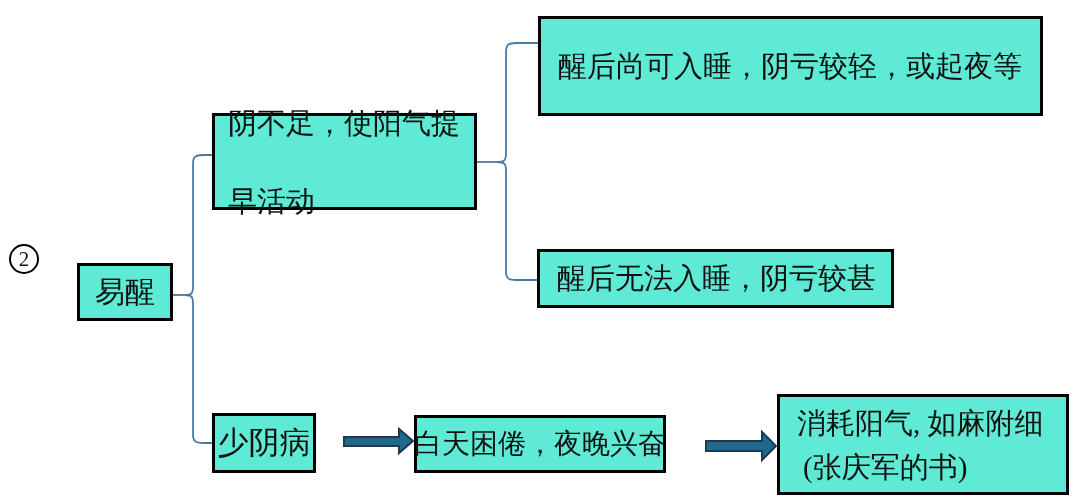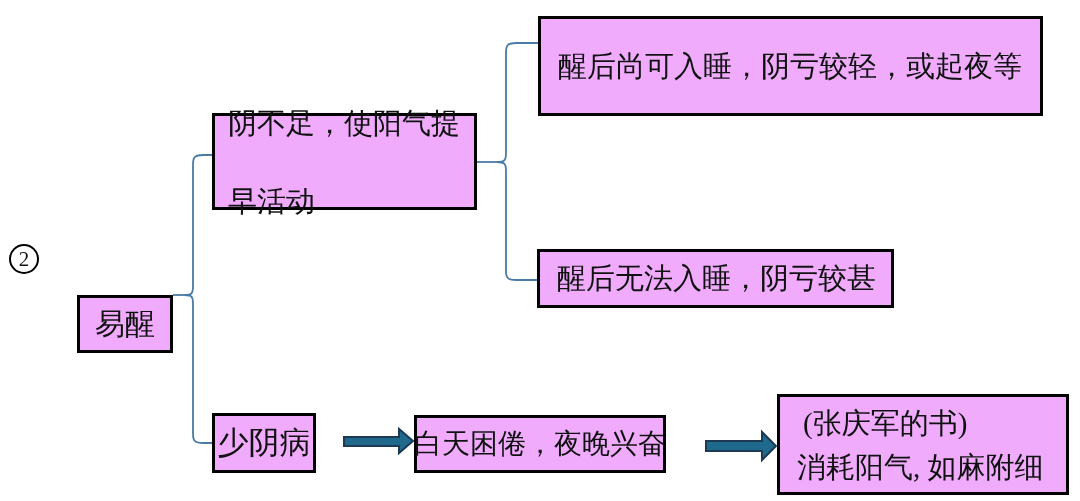--- a/index.html
+++ b/index.html
@@ -15,29 +15,29 @@
   .layer {
     position: absolute;
     inset: 0;
     width: 1080px;
     height: 501px;
   }
   .node {
     position: absolute;
     box-sizing: border-box;
     border: 3px solid #000000;
-    background: #f0abfc;
+    background: #5eead4;
     display: flex;
     flex-direction: column;
     justify-content: center;
   }
   .node .line { display: block; white-space: nowrap; }
   .center { align-items: center; text-align: center; }
 
-  .node-root      { left: 77px;  top: 263px; width: 96px;  height: 58px;  font-size: 30px; margin-top: 32px; }
+  .node-root      { left: 77px;  top: 263px; width: 96px;  height: 58px;  font-size: 30px; }
   .node-yin       { left: 212px; top: 113px; width: 265px; height: 97px;  font-size: 29px; line-height: 46px; padding-left: 13px; gap: 32px; }
   .node-mild      { left: 538px; top: 16px;  width: 505px; height: 100px; font-size: 29px; line-height: 45px; padding-left: 17px; }
   .node-severe    { left: 537px; top: 249px; width: 357px; height: 59px;  font-size: 29px; padding-left: 17px; }
   .node-shaoyin   { left: 212px; top: 413px; width: 104px; height: 60px;  font-size: 31px; }
   .node-daytime   { left: 414px; top: 415px; width: 252px; height: 58px;  font-size: 28px; }
   .node-consume   { left: 777px; top: 394px; width: 292px; height: 101px; font-size: 29px; line-height: 44px; padding-left: 17px; }
   .node-consume .line2 { text-indent: 6px; }
 
   .index-badge {
     position: absolute;
@@ -96,17 +96,17 @@
 
   <div class="node node-shaoyin center">
     <span class="line">少阴病</span>
   </div>
 
   <div class="node node-daytime center">
     <span class="line">白天困倦，夜晚兴奋</span>
   </div>
 
   <div class="node node-consume">
+    <span class="line">消耗阳气, 如麻附细</span>
     <span class="line line2">(张庆军的书)</span>
-    <span class="line">消耗阳气, 如麻附细</span>
   </div>
 
 </div>
 
 </body></html>

